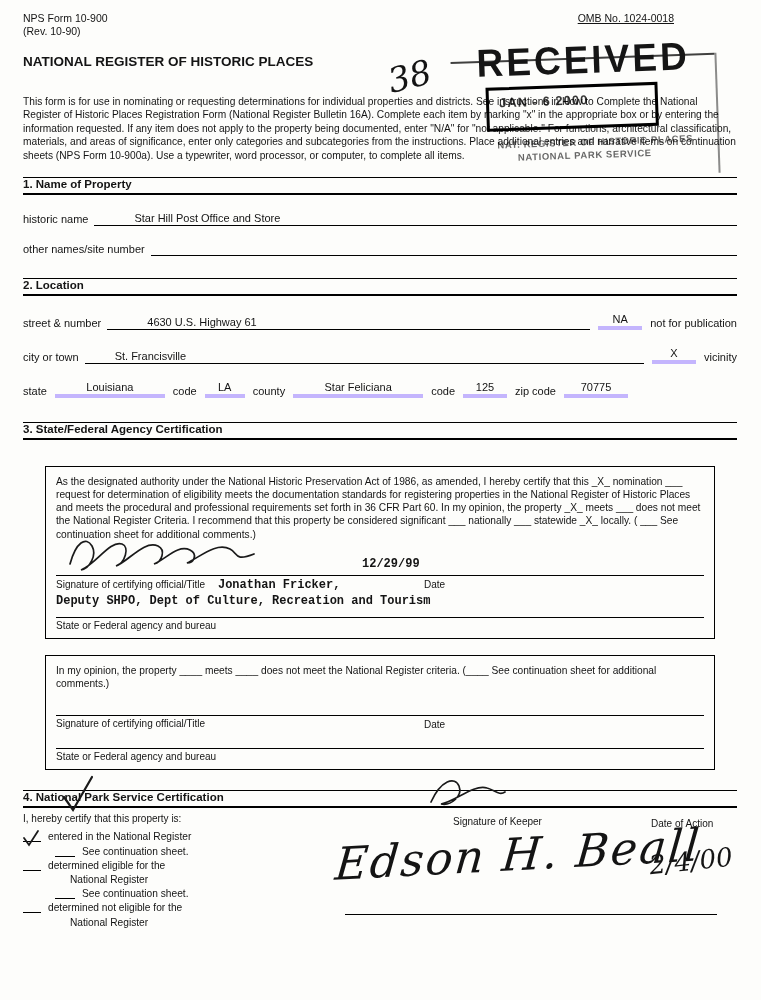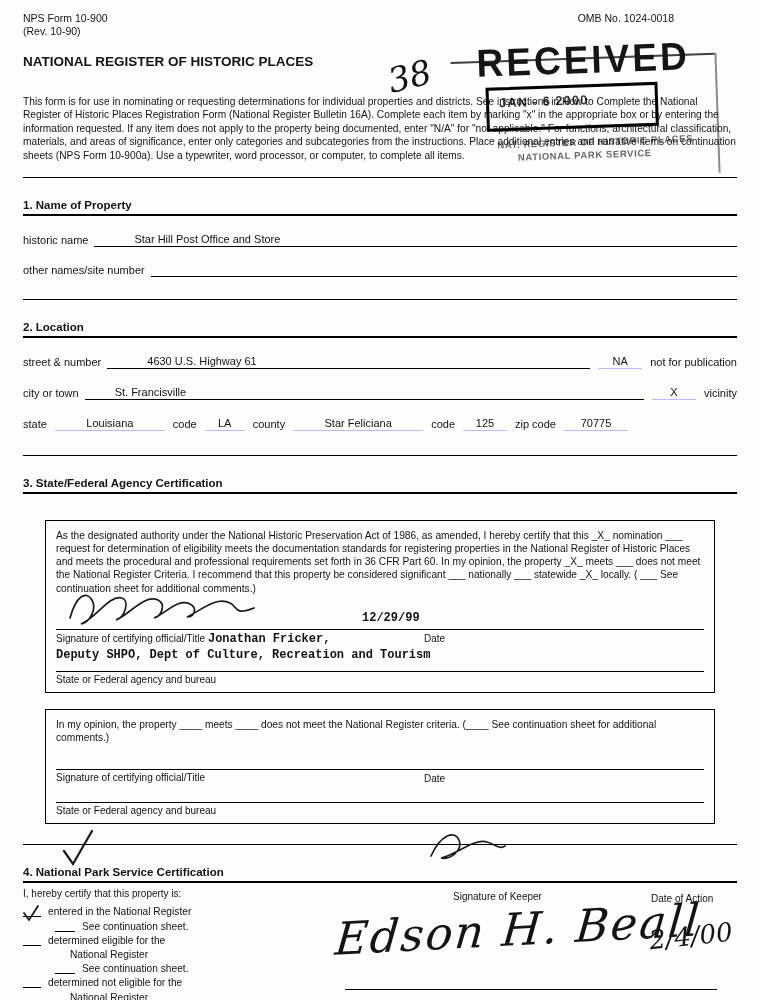--- a/index.html
+++ b/index.html
@@ -2,67 +2,67 @@
 <html><head>
 <meta charset="utf-8">
 <style>
   * { margin:0; padding:0; box-sizing:border-box; }
   html,body { width:761px; height:1000px; }
   body { background:#ffffff; color:#141414; font-family:"Liberation Sans", sans-serif; font-size:11px; }
   .page { position:relative; width:761px; height:1000px; background:#fdfdfb; padding:12px 24px 0 23px; overflow:hidden; }
 
   
   .toprow { display:flex; justify-content:space-between; font-size:10.5px; line-height:1.25; }
-  .toprow .right { margin-right:63px; }
+  .toprow .right { margin-right:63px;text-decoration:underline; }
 
   .dept { margin-top:23px; font-weight:bold; font-size:11.5px; line-height:1.3; }
   .formtitle { margin-top:15px; font-weight:bold; font-size:13.5px; line-height:1.3; width:380px; }
 
   .intro { margin-top:24px; font-size:10.2px; line-height:1.33; position:relative; z-index:1; }
 
   
   .stamp { position:absolute; left:450px; top:46px; width:268px; height:150px; transform:rotate(-2deg); transform-origin:top left; mix-blend-mode:multiply; z-index:3; color:#151515; }
   .stamp-topline { position:absolute; left:0; right:4px; top:16px; border-top:2.5px solid rgba(0,0,0,0.75); }
   .stamp-vline { position:absolute; right:2px; top:16px; height:120px; border-right:2px solid rgba(0,0,0,0.45); }
   .stamp-received { position:relative; margin-left:26px; font-size:37px; font-weight:bold; letter-spacing:3px; line-height:1; transform:scaleY(1.05); white-space:nowrap; }
   .stamp-datebox { position:relative; margin:6px 0 0 34px; width:172px; height:44px; border:3px solid #000; }
   .stamp-date { margin:5px 0 0 10px; font-size:13px; font-weight:bold; letter-spacing:1px; opacity:0.85; white-space:nowrap; }
   .stamp-office1 { margin:8px 0 0 44px; font-size:9.5px; font-weight:bold; letter-spacing:0.6px; opacity:0.65; white-space:nowrap; }
   .stamp-office2 { margin:2px 0 0 64px; font-size:9.5px; font-weight:bold; letter-spacing:0.6px; opacity:0.65; white-space:nowrap; }
 
   .hand { font-family:"DejaVu Serif", serif; font-style:italic; }
   .hw-38 { position:absolute; left:388px; top:56px; font-size:34px; transform:rotate(-14deg); z-index:3; }
 
   
-  .sect { margin-top:16px; border-top:1.5px solid #000; border-bottom:2.5px solid #000; padding:21px 0 3px; font-weight:bold; font-size:11.5px; }
+  .sect { margin-top:16px; border-top:1.5px solid #000; border-bottom:2.5px solid #000; padding:0 0 3px; font-weight:bold; font-size:11.5px; }
   .sect1 { margin-top:14px; }
   .sect2 { margin-top:22px; }
   .sect3 { margin-top:24px; }
 
   
   .frow { display:flex; align-items:flex-end; font-size:11px; margin-top:17px; }
   .lbl { white-space:nowrap; padding-bottom:1px; }
   .fill { flex:1; border-bottom:1px solid #000; padding:0 4px 1px; margin-left:6px; white-space:nowrap; }
-  .u { border-bottom:1px solid #c4b5fd; text-align:center; padding:0 2px 1px; margin-left:8px; flex:none; white-space:nowrap; }
+  .u { border-bottom:4px solid #c4b5fd; text-align:center; padding:0 2px 1px; margin-left:8px; flex:none; white-space:nowrap; }
   .ml8 { margin-left:8px; }
   .pl40 { padding-left:40px; }
   .pl30 { padding-left:30px; }
   .w40{width:40px}.w44{width:44px}.w64{width:64px}.w110{width:110px}.w130{width:130px}
 
   
   .cert-box { margin-top:26px; margin-left:22px; width:670px; border:1.5px solid #000; padding:8px 10px 5px; position:relative; }
   .cert-box.box2 { margin-top:16px; }
   .small { font-size:10.2px; line-height:1.3; }
   .tiny { font-size:10px; }
   .mono { font-family:"Liberation Mono","DejaVu Sans Mono", monospace; font-weight:bold; font-size:12px; }
   .sig-area { position:relative; height:32px; border-bottom:1.2px solid #000; margin-top:3px; }
   .scribble1 { position:absolute; left:8px; top:-12px; }
   .date-val { position:absolute; left:306px; bottom:4px; }
   .sig-labels { position:relative; margin-top:2px; display:flex; align-items:baseline; }
-  .sig-labels .name { margin-left:3px; }
+  .sig-labels .name { margin-left:13px; }
   .date-lbl { position:absolute; left:368px; top:1px; font-size:10px; }
   .title2 { margin-top:2px; }
   .rule { border-bottom:1.2px solid #000; margin-top:9px; }
   .agency { margin-top:2px; padding-bottom:2px; }
   .spacer1 { height:26px; border-bottom:1.2px solid #000; }
   .spacer2 { height:20px; border-bottom:1.2px solid #000; }
 
   
   .sect4-wrap { position:relative; margin-top:20px; }
   .check-big { position:absolute; left:37px; top:-17px; z-index:2; }

